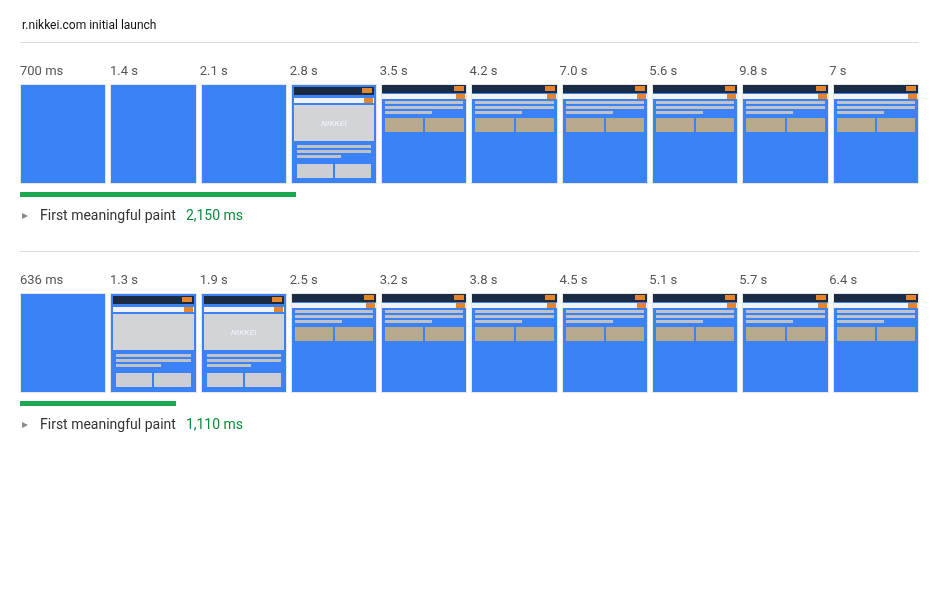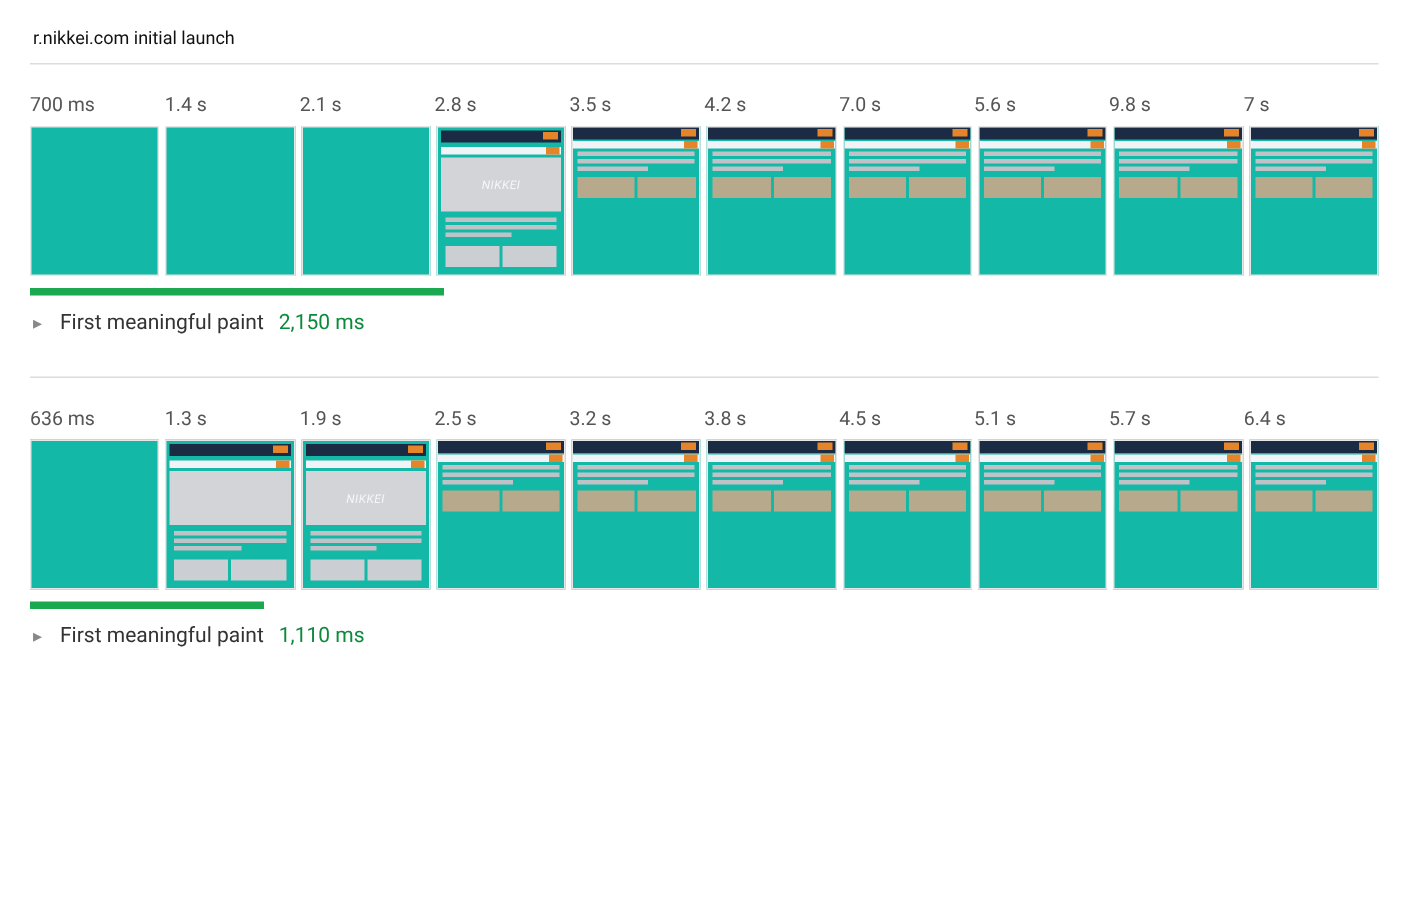--- a/index.html
+++ b/index.html
@@ -42,21 +42,21 @@
   .time-rule .tick:first-child { text-align: left; }
   .frames {
     display: flex;
     gap: 4px;
     margin-top: 6px;
   }
   .frame {
     flex: 1 1 0;
     height: 100px;
     border: 1px solid #e6e6e6;
-    background: #14b8a6;
+    background: #3b82f6;
     overflow: hidden;
     position: relative;
   }
   
   .frame.blank {}
   .frame.partial-grey .grey-blocks,
   .frame.partial-grey-img .grey-blocks {
     position: absolute; inset: 0; padding: 2px; display: flex; flex-direction: column; gap: 2px;
   }
   .frame .navbar {

